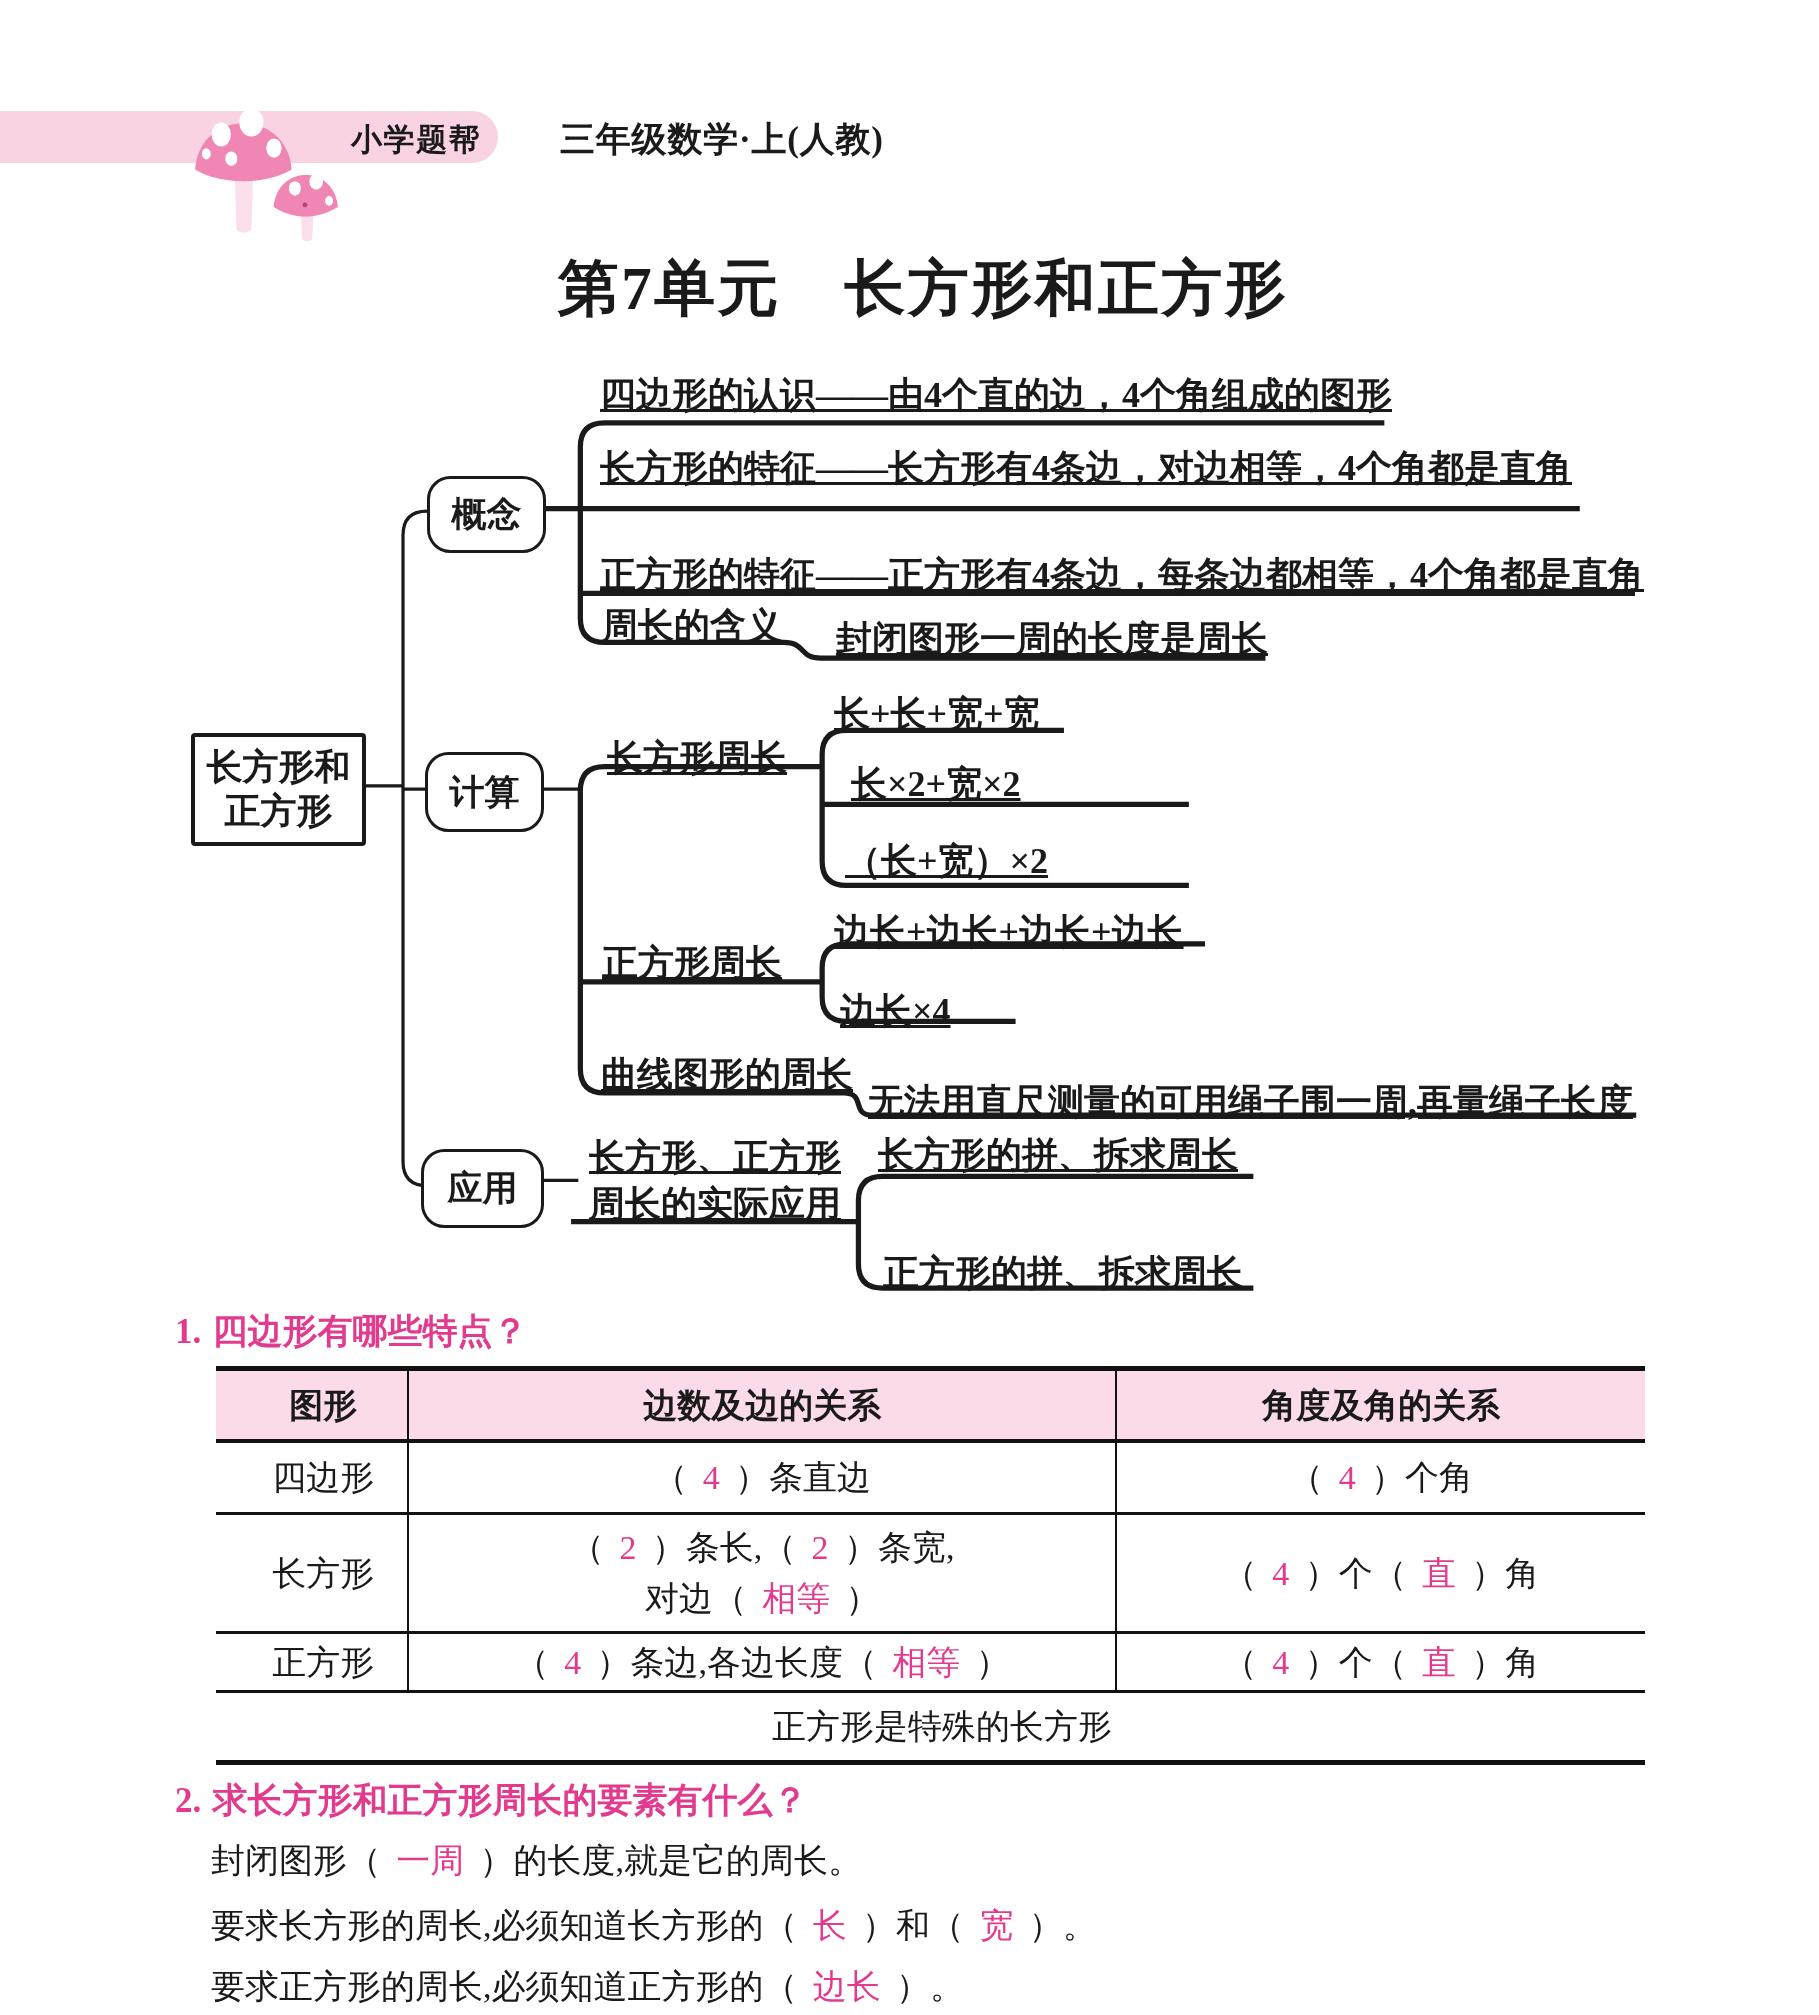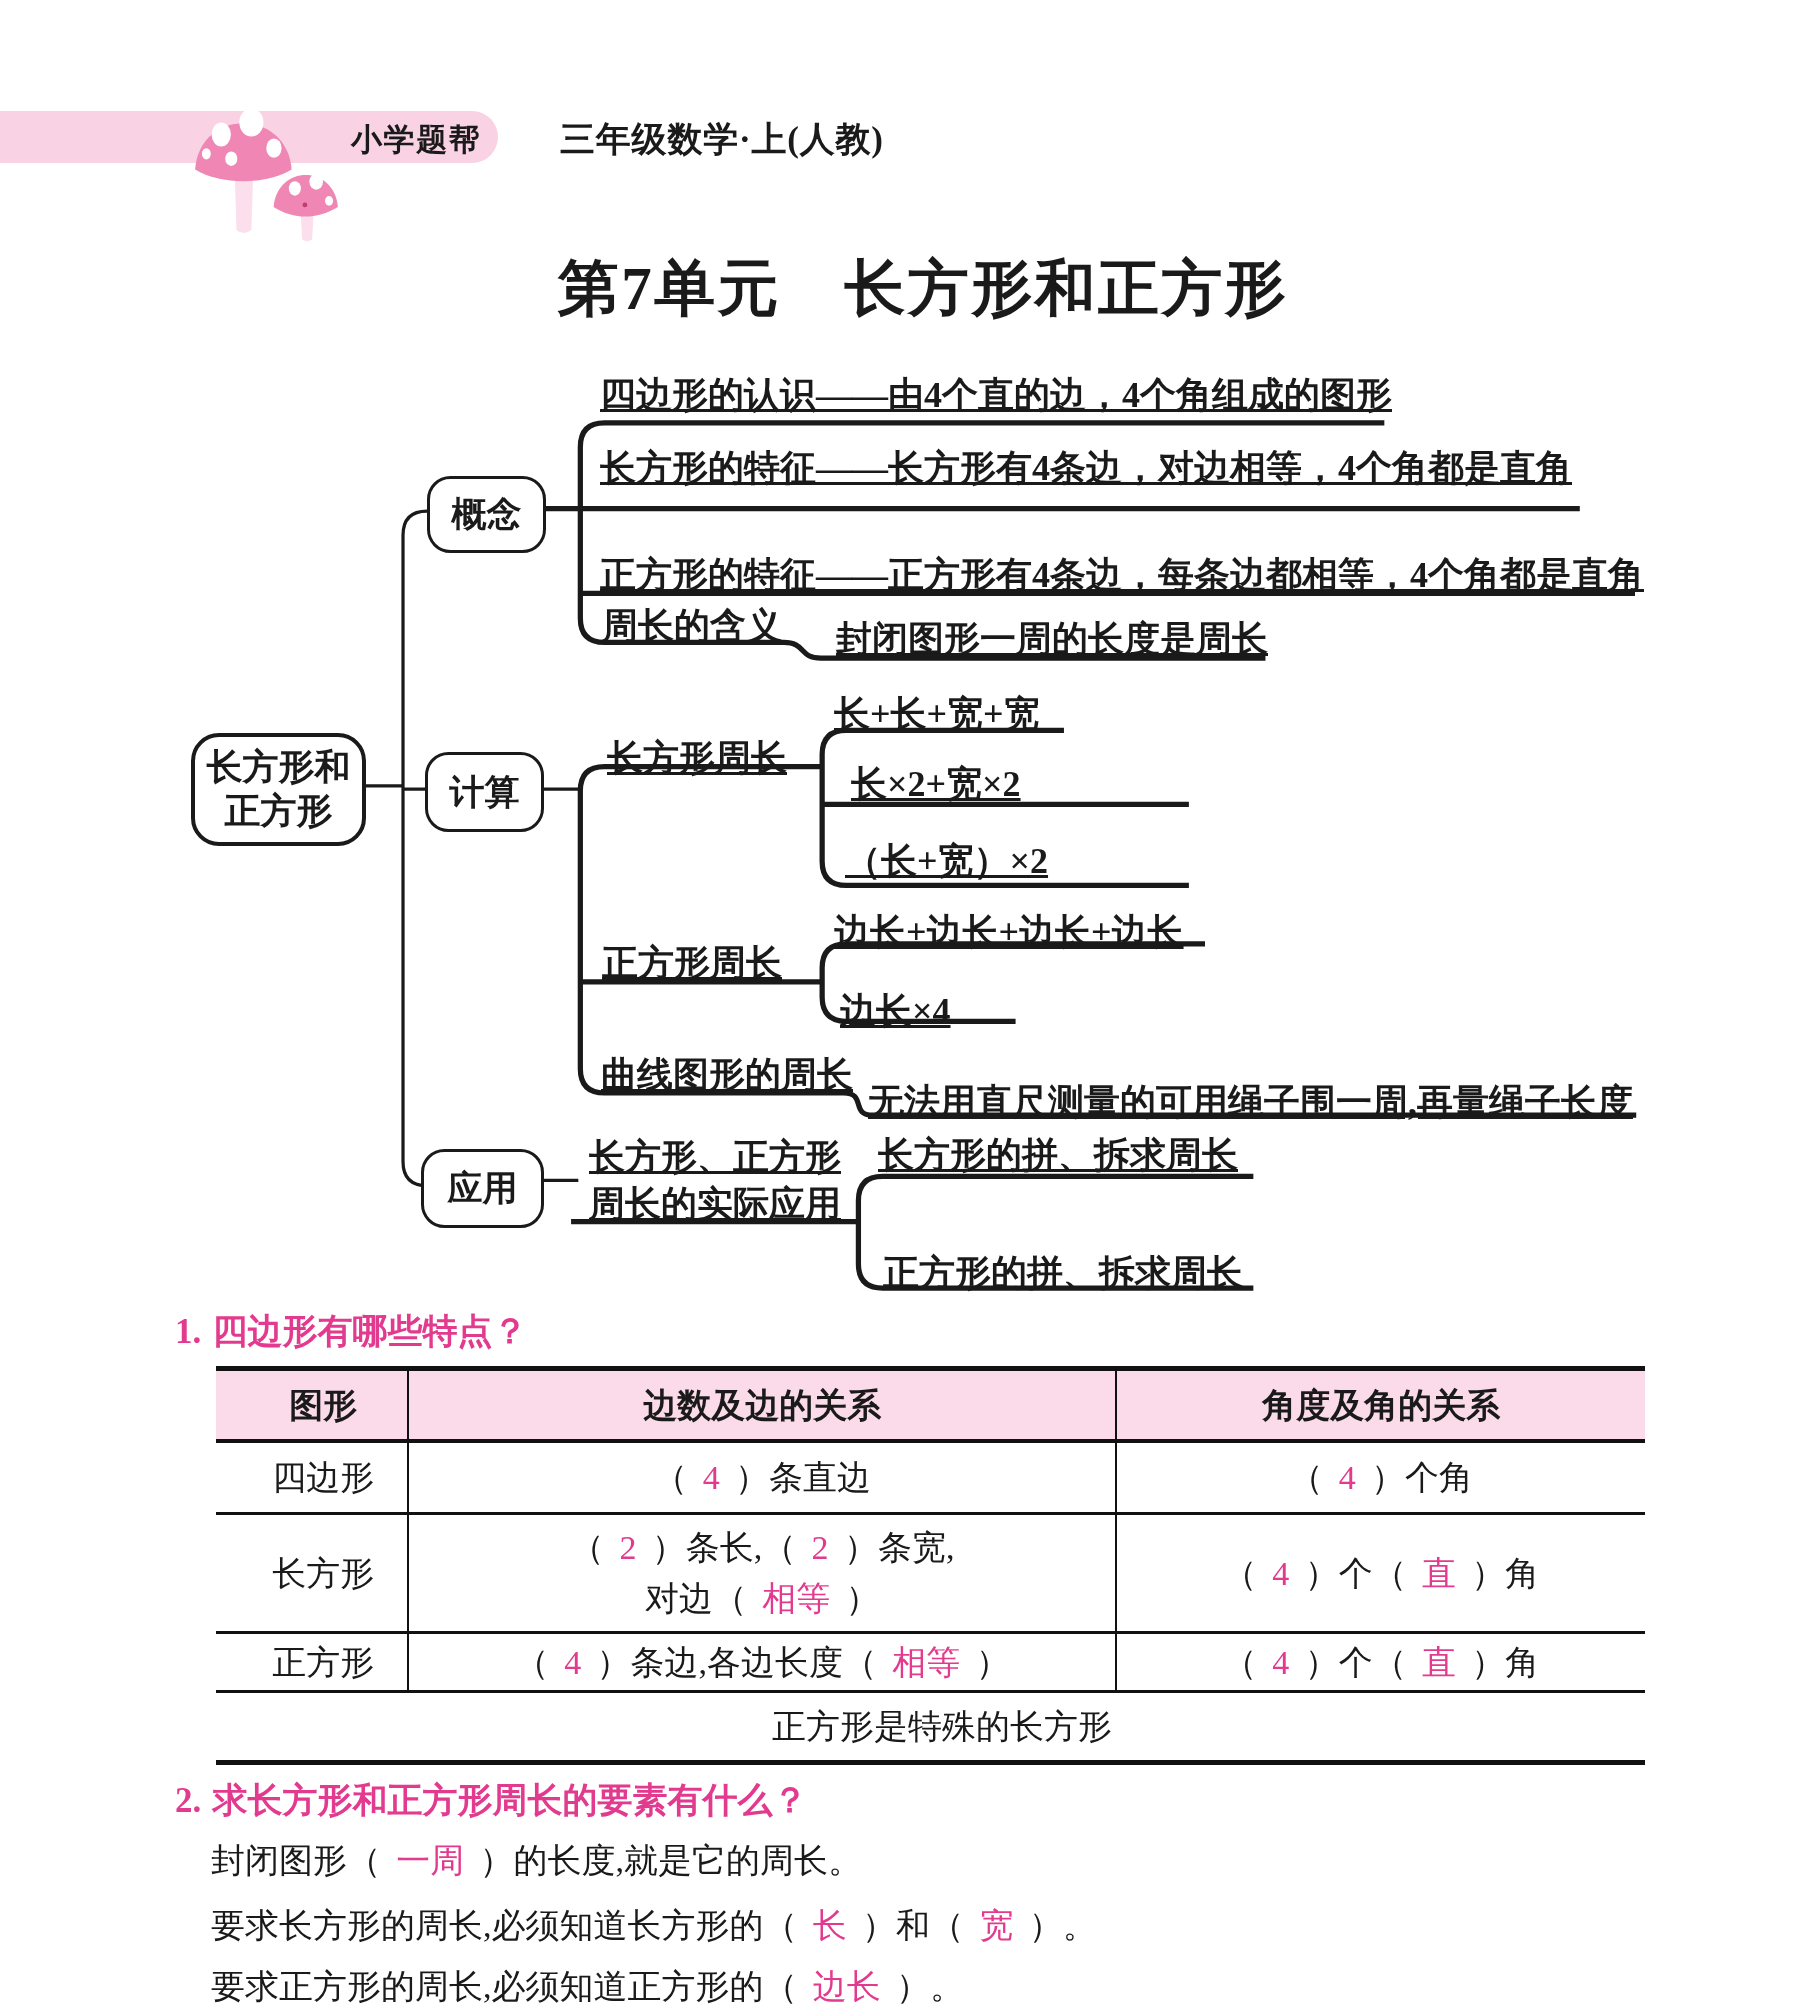--- a/index.html
+++ b/index.html
@@ -12,21 +12,21 @@
           border-radius:0 26px 26px 0;}
   .brand{position:absolute;left:351px;top:119px;font-size:31px;font-weight:bold;letter-spacing:1.6px;}
   .edition{position:absolute;left:560px;top:116px;font-size:35px;font-weight:bold;letter-spacing:0.8px;}
   .title{position:absolute;left:0;top:235px;width:1820px;text-align:center;
          font-size:61px;font-weight:bold;letter-spacing:2.4px;}
 
   
   .map-lines{position:absolute;left:0;top:0;}
   .mbox{position:absolute;border:3.6px solid #1a1a1a;border-radius:23.4px;display:flex;
         align-items:center;justify-content:center;font-size:35px;font-weight:bold;background:#fff;}
-  .mroot{border-width:4px;border-radius:28px;font-size:36px;line-height:1.2;text-align:center;}
+  .mroot{border-width:4px;border-radius:4px;font-size:36px;line-height:1.2;text-align:center;}
   .mtext{position:absolute;white-space:nowrap;font-size:36px;font-weight:bold;text-decoration:underline;}
 
   
   .qhead{position:absolute;white-space:nowrap;font-size:35px;font-weight:bold;color:#e23a8e;}
   .qhead .qnum{margin-right:11.3px;}
   .qline{position:absolute;white-space:nowrap;font-size:34px;}
   .blank{color:#e23a8e;margin:0 15.3px;}
 
   
   .tbl{position:absolute;left:216px;top:1366px;width:1429px;

